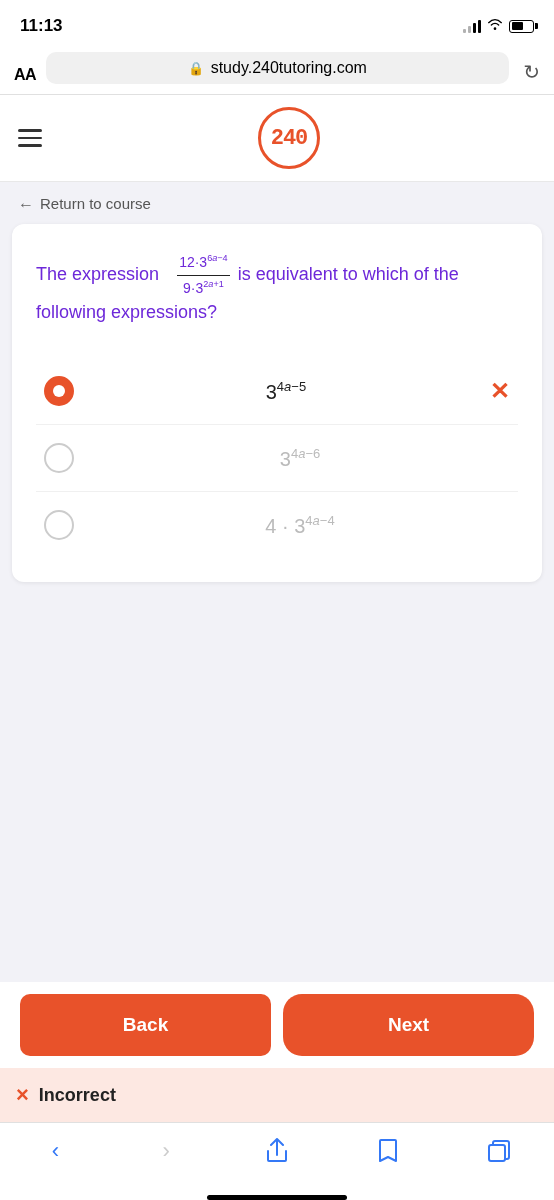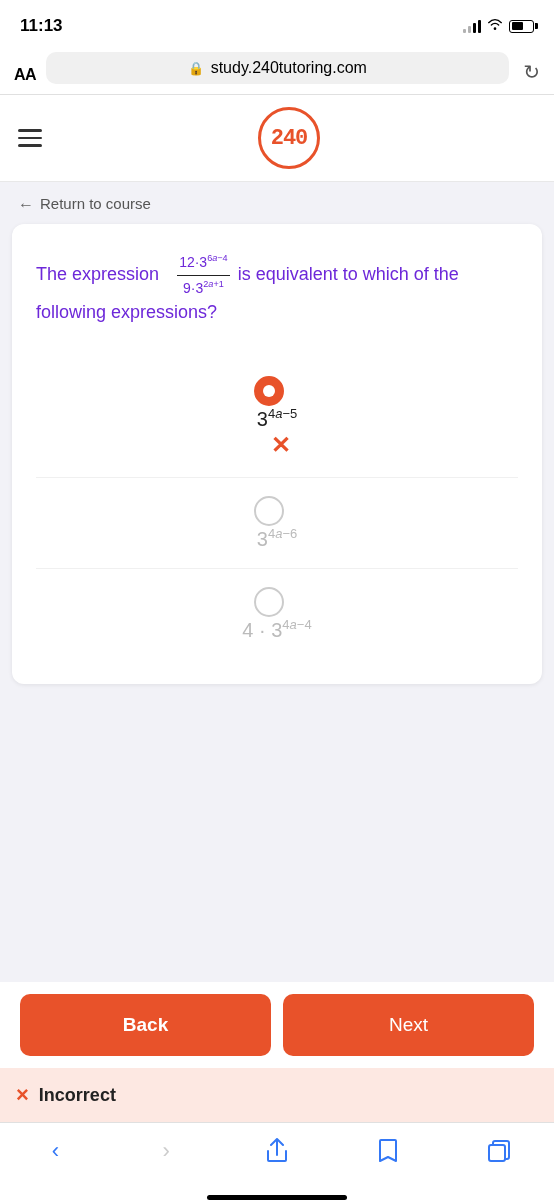--- a/index.html
+++ b/index.html
@@ -223,21 +223,20 @@
       flex-direction: column;
       gap: 0;
     }
 
     .answer-option {
       display: flex;
       align-items: center;
       padding: 18px 8px;
       border-bottom: 1px solid #f0f0f0;
       cursor: pointer;
-      flex-direction: column;
     }
     .answer-option:last-child {
       border-bottom: none;
     }
 
     .radio-outer {
       width: 30px;
       height: 30px;
       border-radius: 50%;
       border: 2px solid #ccc;
@@ -302,24 +301,24 @@
       font-size: 19px;
       font-weight: 600;
       cursor: pointer;
       text-align: center;
     }
     .btn-next {
       flex: 1;
       background: #e8522a;
       color: #fff;
       border: none;
-      border-radius: 10px;
+      border-radius: 19px;
       padding: 20px;
       font-size: 19px;
-      font-weight: 400;
+      font-weight: 700;
       cursor: pointer;
       text-align: center;
     }
 
     .incorrect-banner {
       background: #fde8e2;
       padding: 14px 16px;
       display: flex;
       align-items: center;
       gap: 10px;

